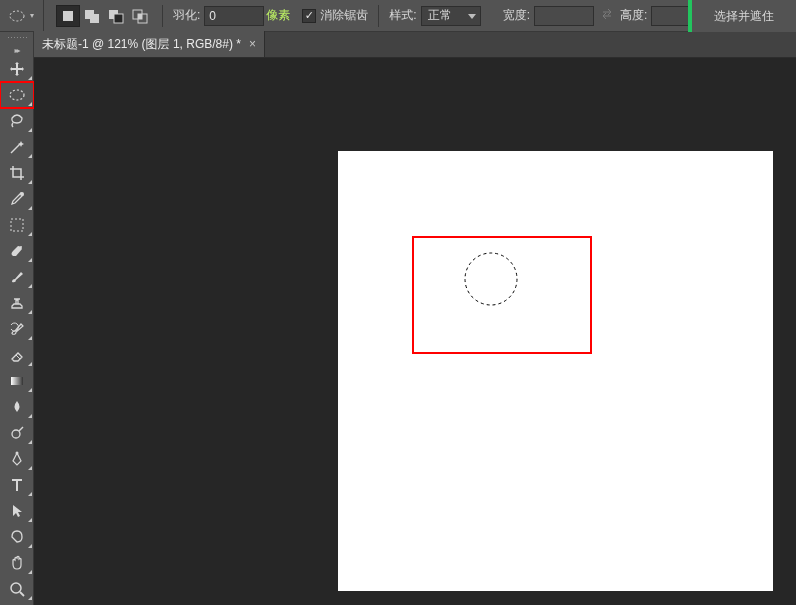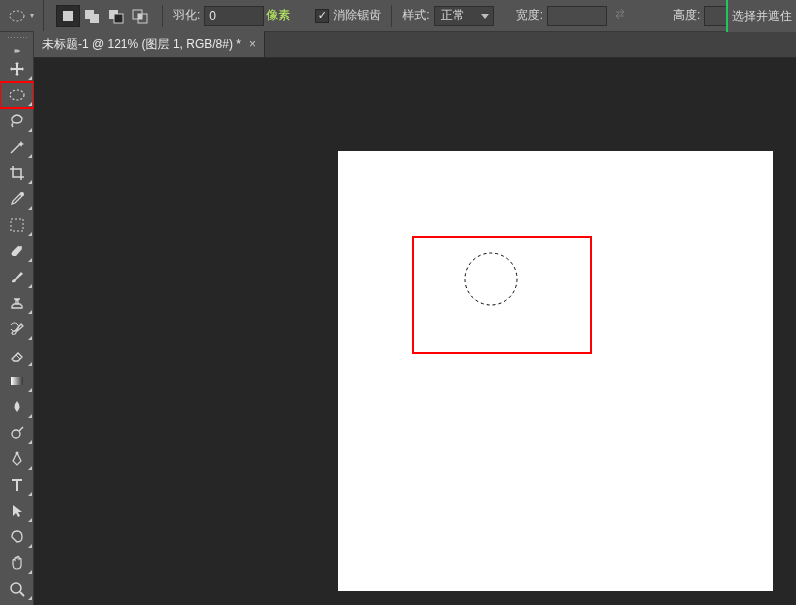--- a/index.html
+++ b/index.html
@@ -45,27 +45,27 @@
   height: 20px; background: #424242; border: 1px solid #2e2e2e; color: #d8d8d8;
   display: inline-flex; align-items: center; padding: 0 14px 0 6px; position: relative;
   min-width: 60px;
 }
 .select::after {
   content: ""; position: absolute; right: 4px; top: 7px;
   border-left: 4px solid transparent; border-right: 4px solid transparent;
   border-top: 5px solid #bdbdbd;
 }
 .opt-item { display: flex; align-items: center; }
-.opt-disabled { color: #7a7a7a; margin-left: 40px; }
+.opt-disabled { color: #7a7a7a; }
 .num-input.disabled { background: #4a4a4a; color: #7a7a7a; }
 .swap-icon { margin: 0 6px; color: #7a7a7a; }
 .end-btn {
   position: absolute; right: 0; top: 0; height: 32px;
-  display: flex; align-items: center; padding: 0 4px;
-  border-left: 2px solid #22c55e; background: #535353;
+  display: flex; align-items: center; padding: 0 22px;
+  border-left: 4px solid #22c55e; background: #535353;
 }
 
 
 .tab-bar {
   position: absolute; left: 34px; top: 32px; right: 0; height: 26px;
   background: #424242; border-bottom: 1px solid #2d2d2d;
   display: flex; align-items: flex-end;
 }
 .doc-tab {
   height: 26px; background: #535353; border-right: 1px solid #2d2d2d;
@@ -161,21 +161,21 @@
   </div>
 
   <div class="opt-divider"></div>
 
   <div class="opt-item">
     <span class="opt-label">羽化:</span>
     <input class="num-input" value="0" style="">
     <span class="num-unit">像素</span>
   </div>
 
-  <div class="opt-item" style="margin-left:25px">
+  <div class="opt-item" style="margin-left:12px">
     <span class="checkbox checked"></span>
     <span>消除锯齿</span>
   </div>
 
   <div class="opt-divider"></div>
 
   <div class="opt-item">
     <span class="opt-label">样式:</span>
     <span class="select">
       <span>正常</span>

